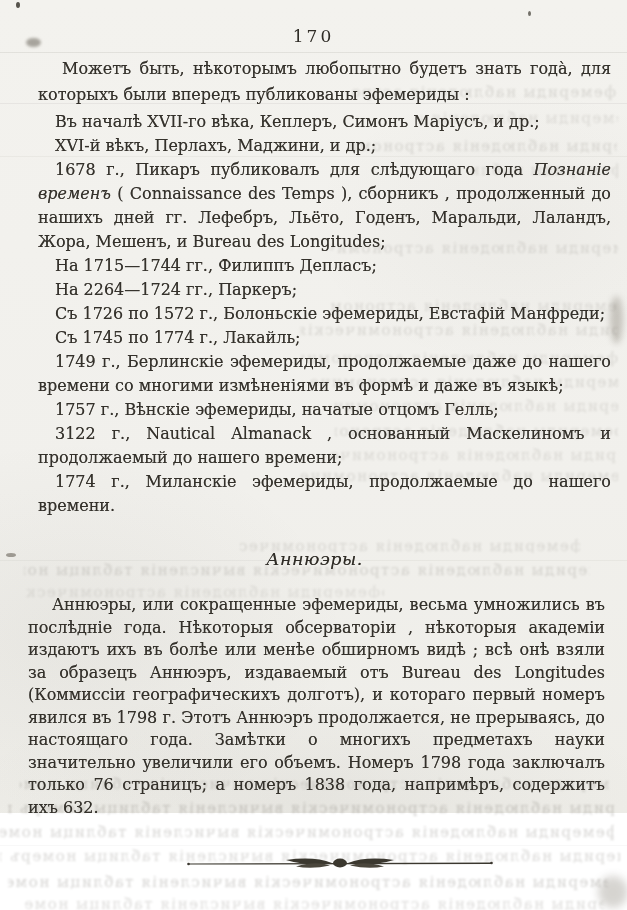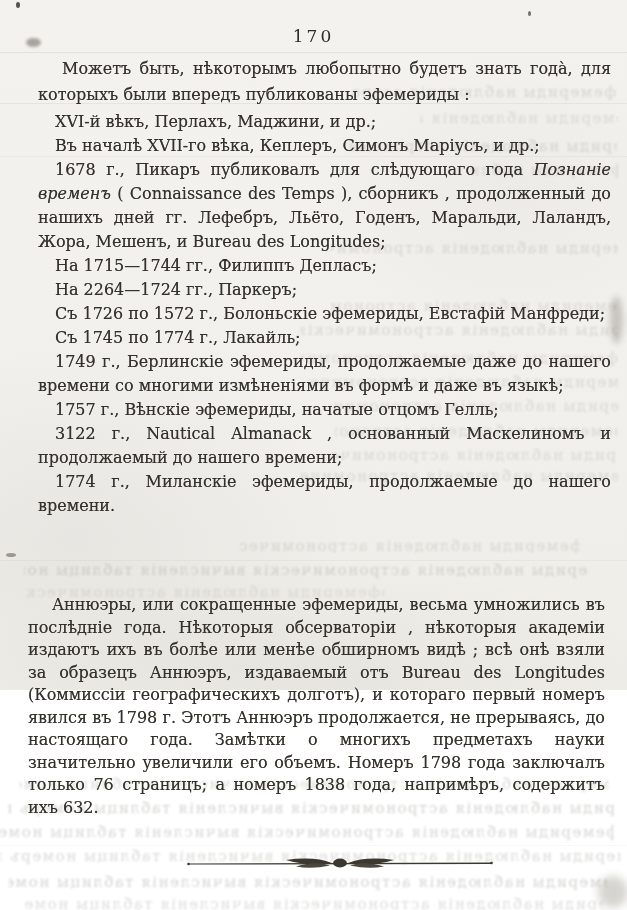--- a/index.html
+++ b/index.html
@@ -3,21 +3,21 @@
 <meta charset="utf-8">
 <style>
   html, body {
     margin: 0; padding: 0;
     width: 627px; height: 910px;
     overflow: hidden;
     font-family: "DejaVu Serif", "Liberation Serif", serif;
   }
   .page {
     position: relative;
-    width: 627px; height: 690px;
+    width: 627px; height: 813px;
     color: #34312b;
     background:
       radial-gradient(ellipse 320px 220px at 82% 28%, rgba(70,65,55,0.035), transparent 65%),
       radial-gradient(ellipse 420px 300px at 12% 78%, rgba(70,65,55,0.05), transparent 65%),
       radial-gradient(ellipse 500px 160px at 50% 98%, rgba(70,65,55,0.05), transparent 70%),
       linear-gradient(#f3f2ee 0%, #f1f0ec 60%, #eeede8 100%);
   }
   
   .streak { position: absolute; left: 0; right: 0; height: 1px;
             background: rgba(60,55,45,0.09); pointer-events: none; }
@@ -114,34 +114,35 @@
   <div class="bleed" style="left:0px;   top:848px; width:620px; height:18px; opacity:.22; text-indent:-42px">эфемериды наблюденія астрономическія вычисленія таблицы номеръ года обсерваторіи долготы времени публикованы содержитъ предметахъ науки весьма образецъ номеръ года эфемериды наблюденія</div>
   <div class="bleed" style="left:8px;   top:874px; width:600px; height:18px; opacity:.25; text-indent:-27px">эфемериды наблюденія астрономическія вычисленія таблицы номеръ года обсерваторіи долготы времени публикованы содержитъ предметахъ науки весьма образецъ номеръ года эфемериды наблюденія</div>
   <div class="bleed" style="left:24px;  top:896px; width:580px; height:14px; opacity:.20; text-indent:-50px">эфемериды наблюденія астрономическія вычисленія таблицы номеръ года обсерваторіи долготы времени публикованы содержитъ предметахъ науки весьма образецъ номеръ года эфемериды наблюденія</div>
 
   <div class="page-number">170</div>
 
   <div class="textblock">
     <p class="intro">Можетъ быть, нѣкоторымъ любопытно будетъ знать года̀, для которыхъ были впередъ публикованы эфемериды :</p>
 
     <div class="eph-list">
+      <p>Въ началѣ XVII-го вѣка, Кеплеръ, Симонъ Маріусъ, и др.;</p>
       <p>XVI-й вѣкъ, Перлахъ, Маджини, и др.;</p>
-      <p>Въ началѣ XVII-го вѣка, Кеплеръ, Симонъ Маріусъ, и др.;</p>
       <p><span>1678 г., Пикаръ публиковалъ для слѣдующаго года </span><span class="italic">Познаніе временъ</span><span> ( Connaissance des Temps ), сборникъ , продолженный до нашихъ дней гг. Лефебръ, Льёто, Годенъ, Маральди, Лаландъ, Жора, Мешенъ, и Bureau des Longitudes;</span></p>
       <p>На 1715—1744 гг., Филиппъ Депласъ;</p>
       <p>На 2264—1724 гг., Паркеръ;</p>
       <p>Съ 1726 по 1572 г., Болоньскіе эфемериды, Евстафій Манфреди;</p>
       <p>Съ 1745 по 1774 г., Лакайль;</p>
       <p>1749 г., Берлинскіе эфемериды, продолжаемые даже до нашего времени со многими измѣненіями въ формѣ и даже въ языкѣ;</p>
       <p>1757 г., Вѣнскіе эфемериды, начатые отцомъ Гелль;</p>
       <p>3122 г., Nautical Almanack , основанный Маскелиномъ и продолжаемый до нашего времени;</p>
       <p>1774 г., Миланскіе эфемериды, продолжаемые до нашего времени.</p>
     </div>
   </div>
 
+  <div class="section-heading">Аннюэры.</div>
 
   <p class="main-para">Аннюэры, или сокращенные эфемериды, весьма умножились въ послѣдніе года. Нѣкоторыя обсерваторіи , нѣкоторыя академіи издаютъ ихъ въ болѣе или менѣе обширномъ видѣ ; всѣ онѣ взяли за образецъ Аннюэръ, издаваемый отъ Bureau des Longitudes (Коммиссіи географическихъ долготъ), и котораго первый номеръ явился въ 1798 г. Этотъ Аннюэръ продолжается, не прерываясь, до настоящаго года. Замѣтки о многихъ предметахъ науки значительно увеличили его объемъ. Номеръ 1798 года заключалъ только 76 страницъ; а номеръ 1838 года, напримѣръ, содержитъ ихъ 632.</p>
 
   <div class="ornament">
     <svg width="308" height="16" viewBox="0 0 308 16">
       <path d="M2,8.5 L306,7.5 L306,9 L2,9.5 Z" fill="#3b382f"></path>
       <ellipse cx="154" cy="8" rx="7" ry="4.4" fill="#3b382f"></ellipse>
       <path d="M146,8 Q128,1 100,5 Q124,12 146,8 Z" fill="#3b382f"></path>
       <path d="M144,10.5 Q126,14.5 110,11.5 Q130,5.5 144,10.5 Z" fill="#4a463c"></path>
       <path d="M162,8 Q180,1 208,5 Q184,12 162,8 Z" fill="#3b382f"></path>

